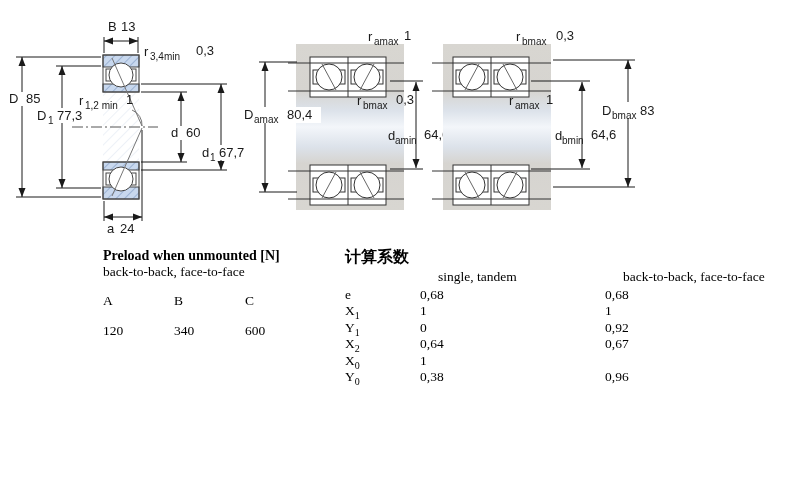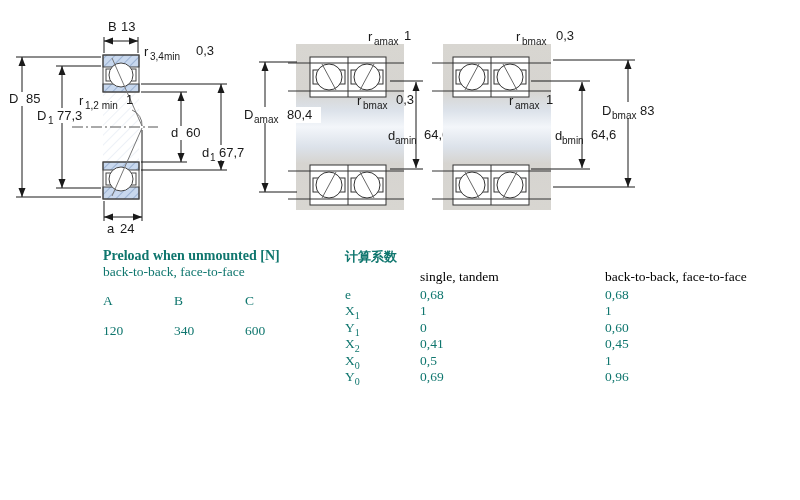--- a/index.html
+++ b/index.html
@@ -2,29 +2,29 @@
 <html><head>
 <meta charset="utf-8">
 <style>
   html,body{margin:0;padding:0;background:#fff;}
   .stage{position:relative;width:800px;height:500px;background:#fff;overflow:hidden;
          font-family:"Liberation Sans",sans-serif;}
   svg text{font-family:"Liberation Sans",sans-serif;fill:#1a1a1a;}
   .dimtxt{font-size:13px;}
   .subtxt{font-size:10px;}
   
-  .tblk{position:absolute;font-family:"Liberation Serif",serif;color:#0f766e;font-size:13.5px;line-height:16px;}
+  .tblk{position:absolute;font-family:"Liberation Serif",serif;color:#000000;font-size:13.5px;line-height:16px;}
   .ttl{font-weight:bold;font-size:14px;}
   .cols3{display:flex;margin-top:13px;}
   .cols3 span{display:inline-block;width:71px;}
   .frow{display:flex;height:16.4px;align-items:baseline;}
   .frow .lab{width:75px;}
   .frow .v1{width:185px;}
   sub{font-size:10px;line-height:0;}
-  .hdr{position:absolute;font-family:"Liberation Serif",serif;font-size:13.5px;}
+  .hdr{position:absolute;font-family:"Liberation Serif",serif;font-size:13.5px;margin-left:18px;}
 </style>
 </head>
 <body>
 
 <div class="stage">
 
 <svg width="800" height="245" viewBox="0 0 800 245" style="position:absolute;left:0;top:0;">
   <defs>
     <pattern id="hb" width="6" height="6" patternUnits="userSpaceOnUse" patternTransform="rotate(45)">
       <rect width="6" height="6" fill="#c8d8ee"></rect>
@@ -270,50 +270,49 @@
     <span>B</span>
     <span>C</span>
   </div>
   <div class="cols3" style="margin-top:14px;">
     <span>120</span>
     <span>340</span>
     <span>600</span>
   </div>
 </div>
 
-<div class="tblk ttl" style="left:345px;top:249px;font-size:13px;">计算系数</div>
+<div class="tblk ttl" style="left:345px;top:249px;font-size:16px;">计算系数</div>
 <div class="hdr" style="left:420px;top:269px;">single, tandem</div>
 <div class="hdr" style="left:605px;top:269px;">back-to-back, face-to-face</div>
 
 <div class="tblk" style="left:345px;top:287px;">
   <div class="frow">
     <span class="lab"><span>e</span><sub></sub></span>
     <span class="v1">0,68</span>
     <span class="v2">0,68</span>
   </div>
   <div class="frow">
     <span class="lab"><span>X</span><sub>1</sub></span>
     <span class="v1">1</span>
     <span class="v2">1</span>
   </div>
   <div class="frow">
     <span class="lab"><span>Y</span><sub>1</sub></span>
     <span class="v1">0</span>
-    <span class="v2">0,60</span>
+    <span class="v2">0,92</span>
   </div>
   <div class="frow">
     <span class="lab"><span>X</span><sub>2</sub></span>
-    <span class="v1">0,41</span>
-    <span class="v2">0,45</span>
+    <span class="v1">0,64</span>
+    <span class="v2">0,67</span>
   </div>
   <div class="frow">
     <span class="lab"><span>X</span><sub>0</sub></span>
-    <span class="v1">0,5</span>
     <span class="v2">1</span>
   </div>
   <div class="frow">
     <span class="lab"><span>Y</span><sub>0</sub></span>
-    <span class="v1">0,69</span>
+    <span class="v1">0,38</span>
     <span class="v2">0,96</span>
   </div>
 </div>
 
 </div>
 
 </body></html>

